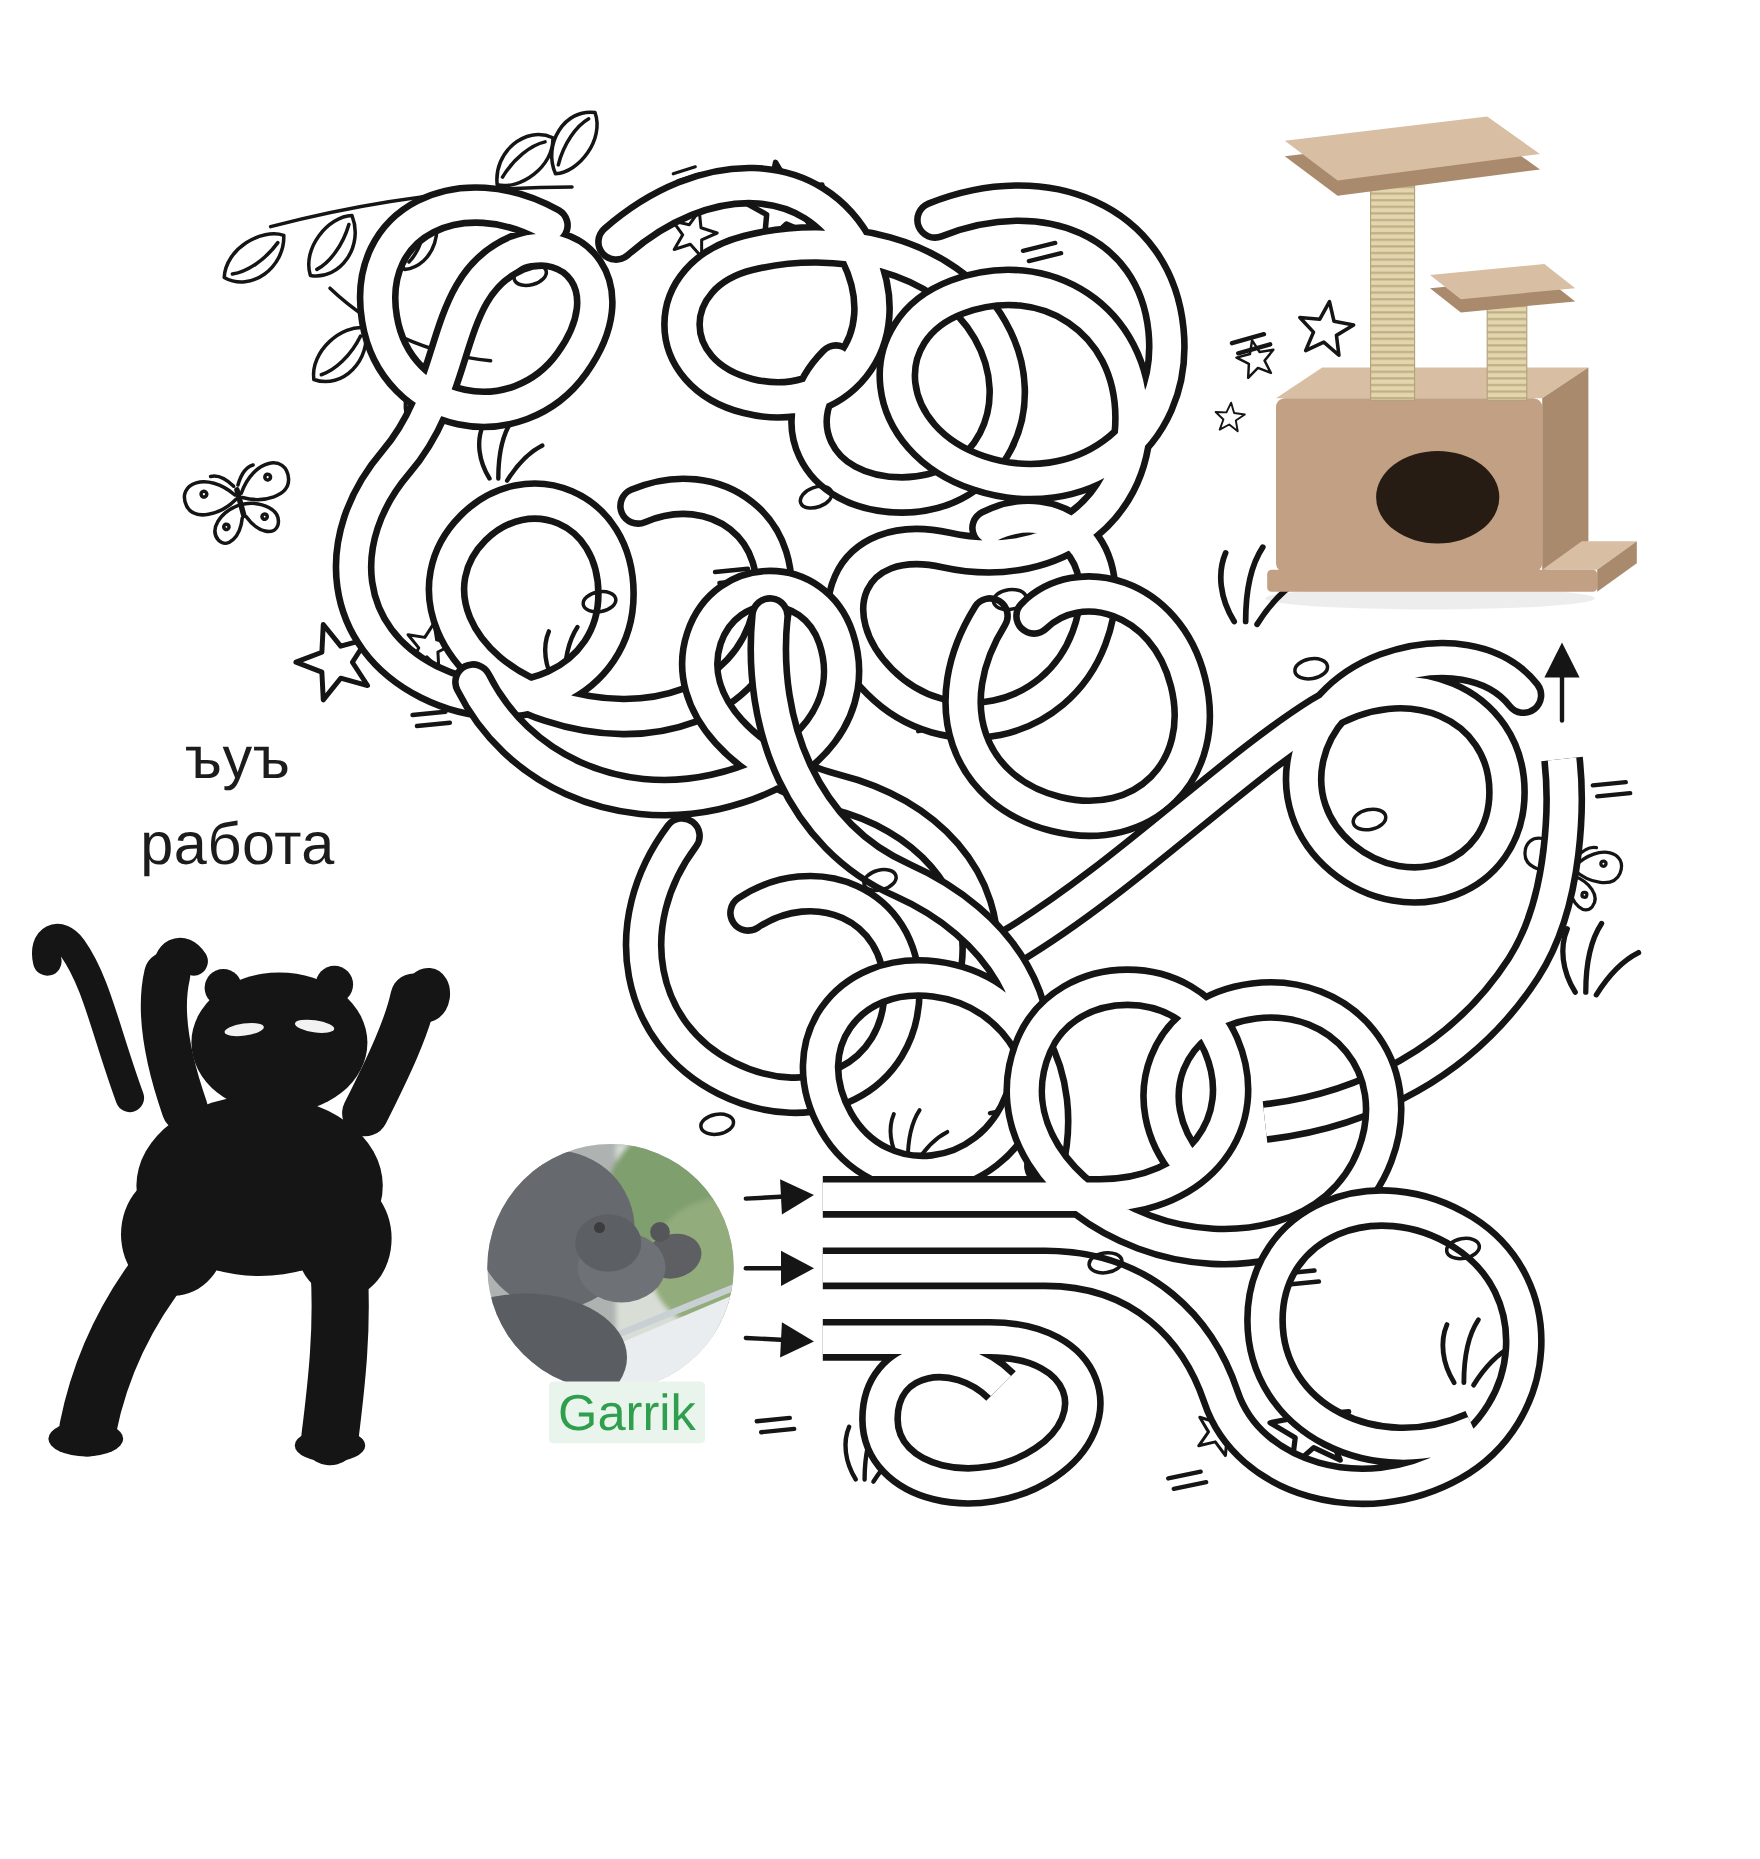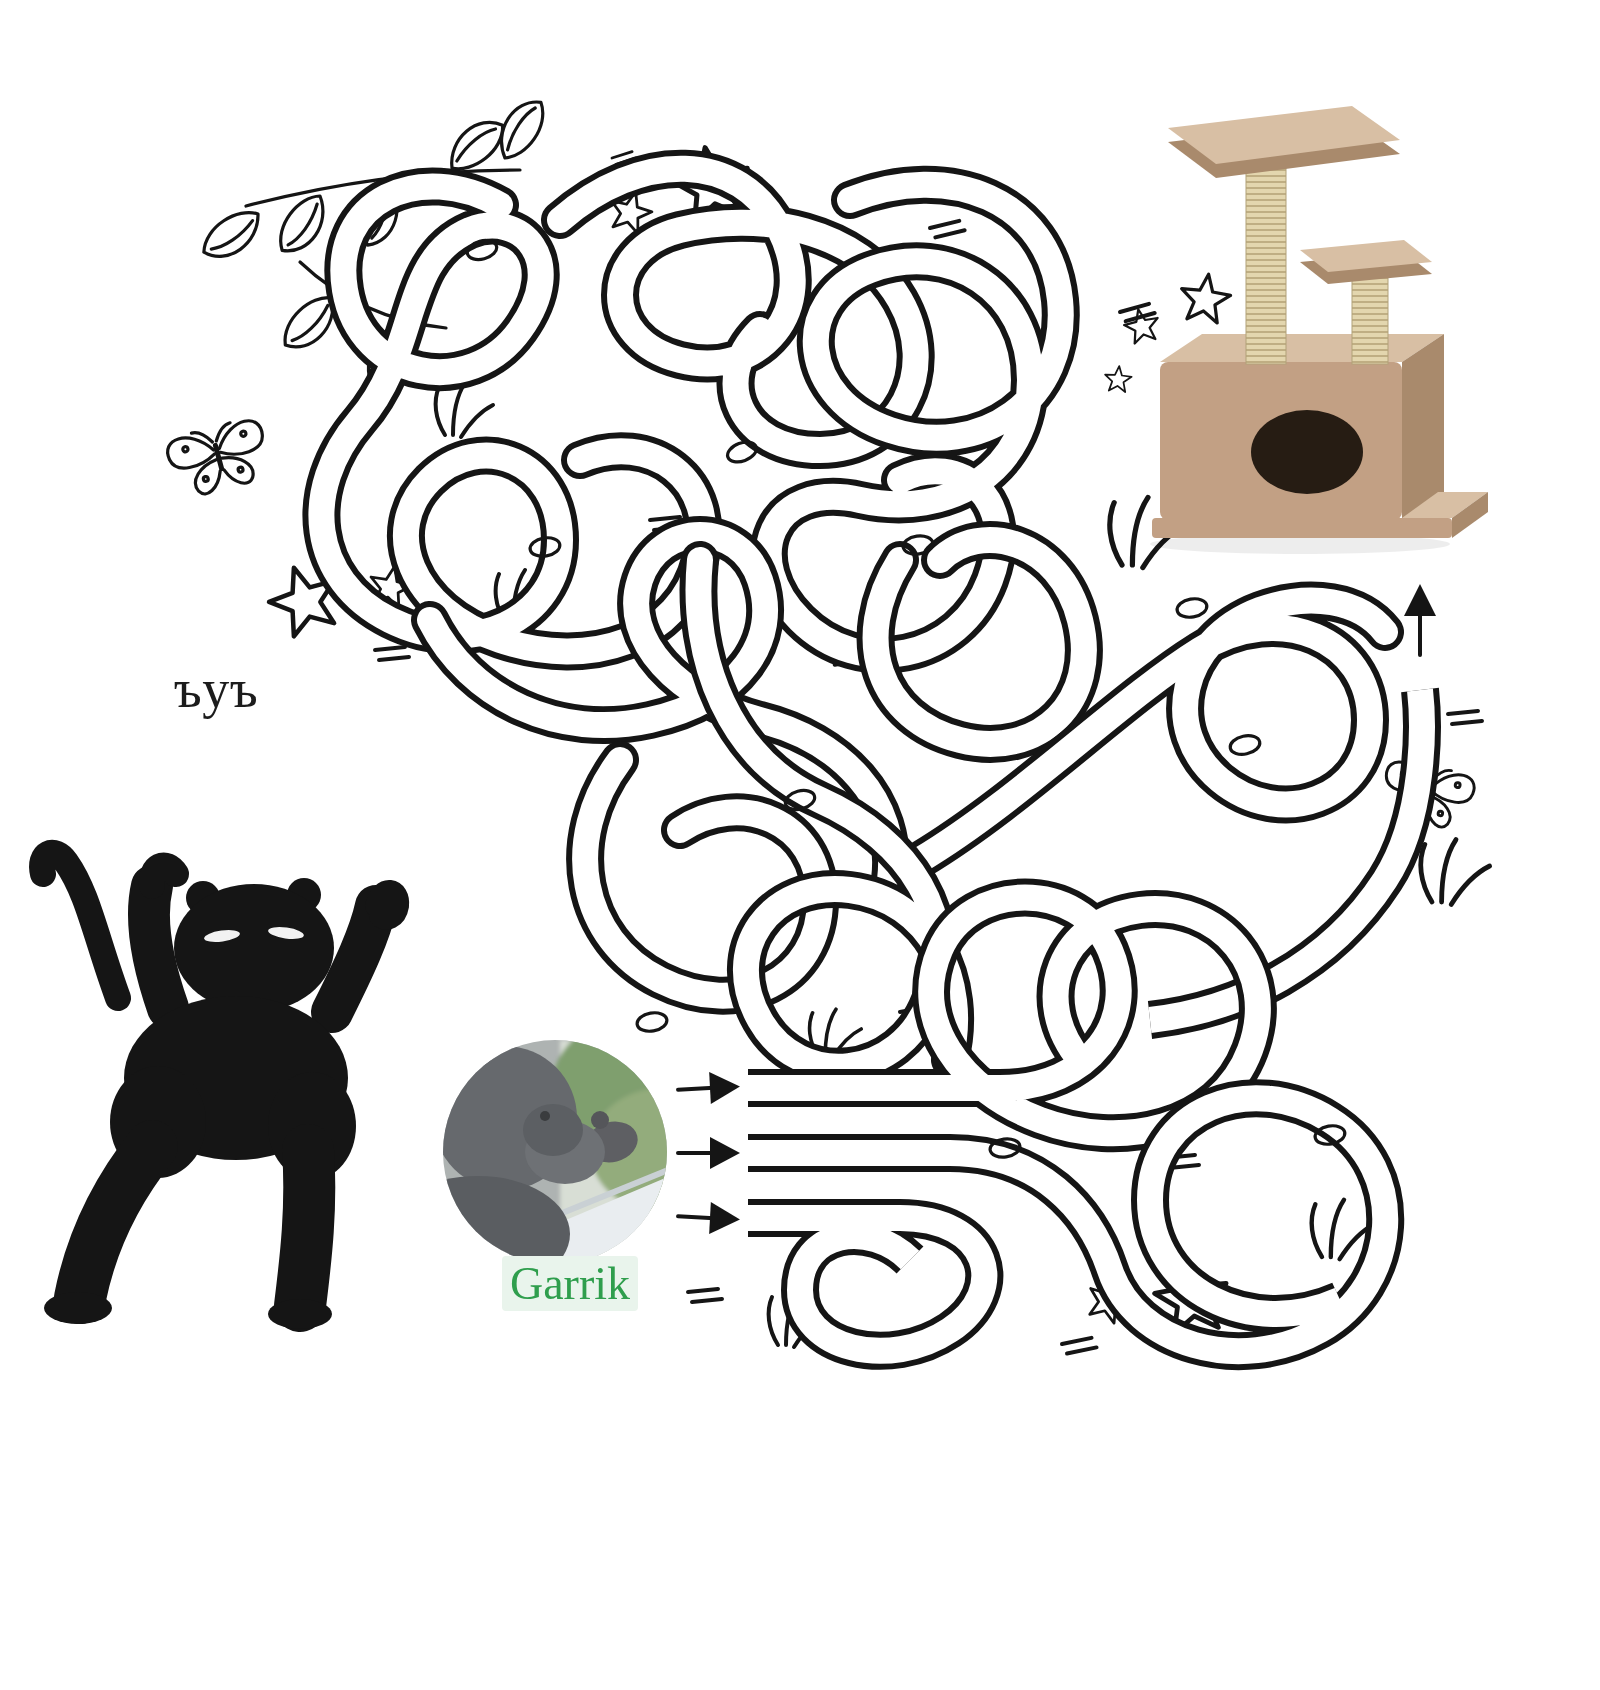--- a/index.html
+++ b/index.html
@@ -5,21 +5,21 @@
   :root{
     --ink:#151515; --background:#ffffff;
     --label-green:#2f9e4d; --label-bg:#e9f4ec;
     --carpet:#c2a084; --carpet-light:#d8bfa4; --carpet-dark:#a98a6c;
     --sisal:#e3d6ae; --hole:#261c13;
   }
   html,body{margin:0;padding:0;background:#fff;}
   .stage{
     position:relative; width:1600px; height:1690px;
     background:var(--background); overflow:hidden;
-    font-family:Liberation Serif, serif;
+    font-family:Liberation Sans, sans-serif;
   }
   .art{position:absolute; left:0; top:0;}
   
   .tube-o{fill:none; stroke:var(--ink); stroke-width:38; stroke-linecap:round;}
   .tube-i{fill:none; stroke:#ffffff; stroke-width:26; stroke-linecap:round;}
   .open{stroke-linecap:butt;}
   
   .ink{fill:none; stroke:var(--ink); stroke-width:4; stroke-linecap:round; stroke-linejoin:round;}
   .ink5{fill:none; stroke:var(--ink); stroke-width:5; stroke-linecap:round; stroke-linejoin:round;}
   .ink3{fill:none; stroke:var(--ink); stroke-width:3.2; stroke-linecap:round; stroke-linejoin:round;}
@@ -277,19 +277,20 @@
       <circle cx="505" cy="1118" r="72" fill="#66696d"></circle>
       <ellipse cx="565" cy="1152" rx="40" ry="32" fill="#6e7175"></ellipse>
       <ellipse cx="553" cy="1130" rx="30" ry="26" fill="#5c5f63"></ellipse>
       <circle cx="545" cy="1116" r="5" fill="#3a3c3e"></circle>
       <ellipse cx="478" cy="1234" rx="92" ry="58" fill="#5a5d61"></ellipse>
     </g>
   </svg>
 
   <div class="caption">
     <div>ъуъ</div>
+    <div>работа</div>
   </div>
 
   <div class="garrik-wrap">
     <span class="garrik">Garrik</span>
   </div>
 
 </div>
 
 </body></html>

